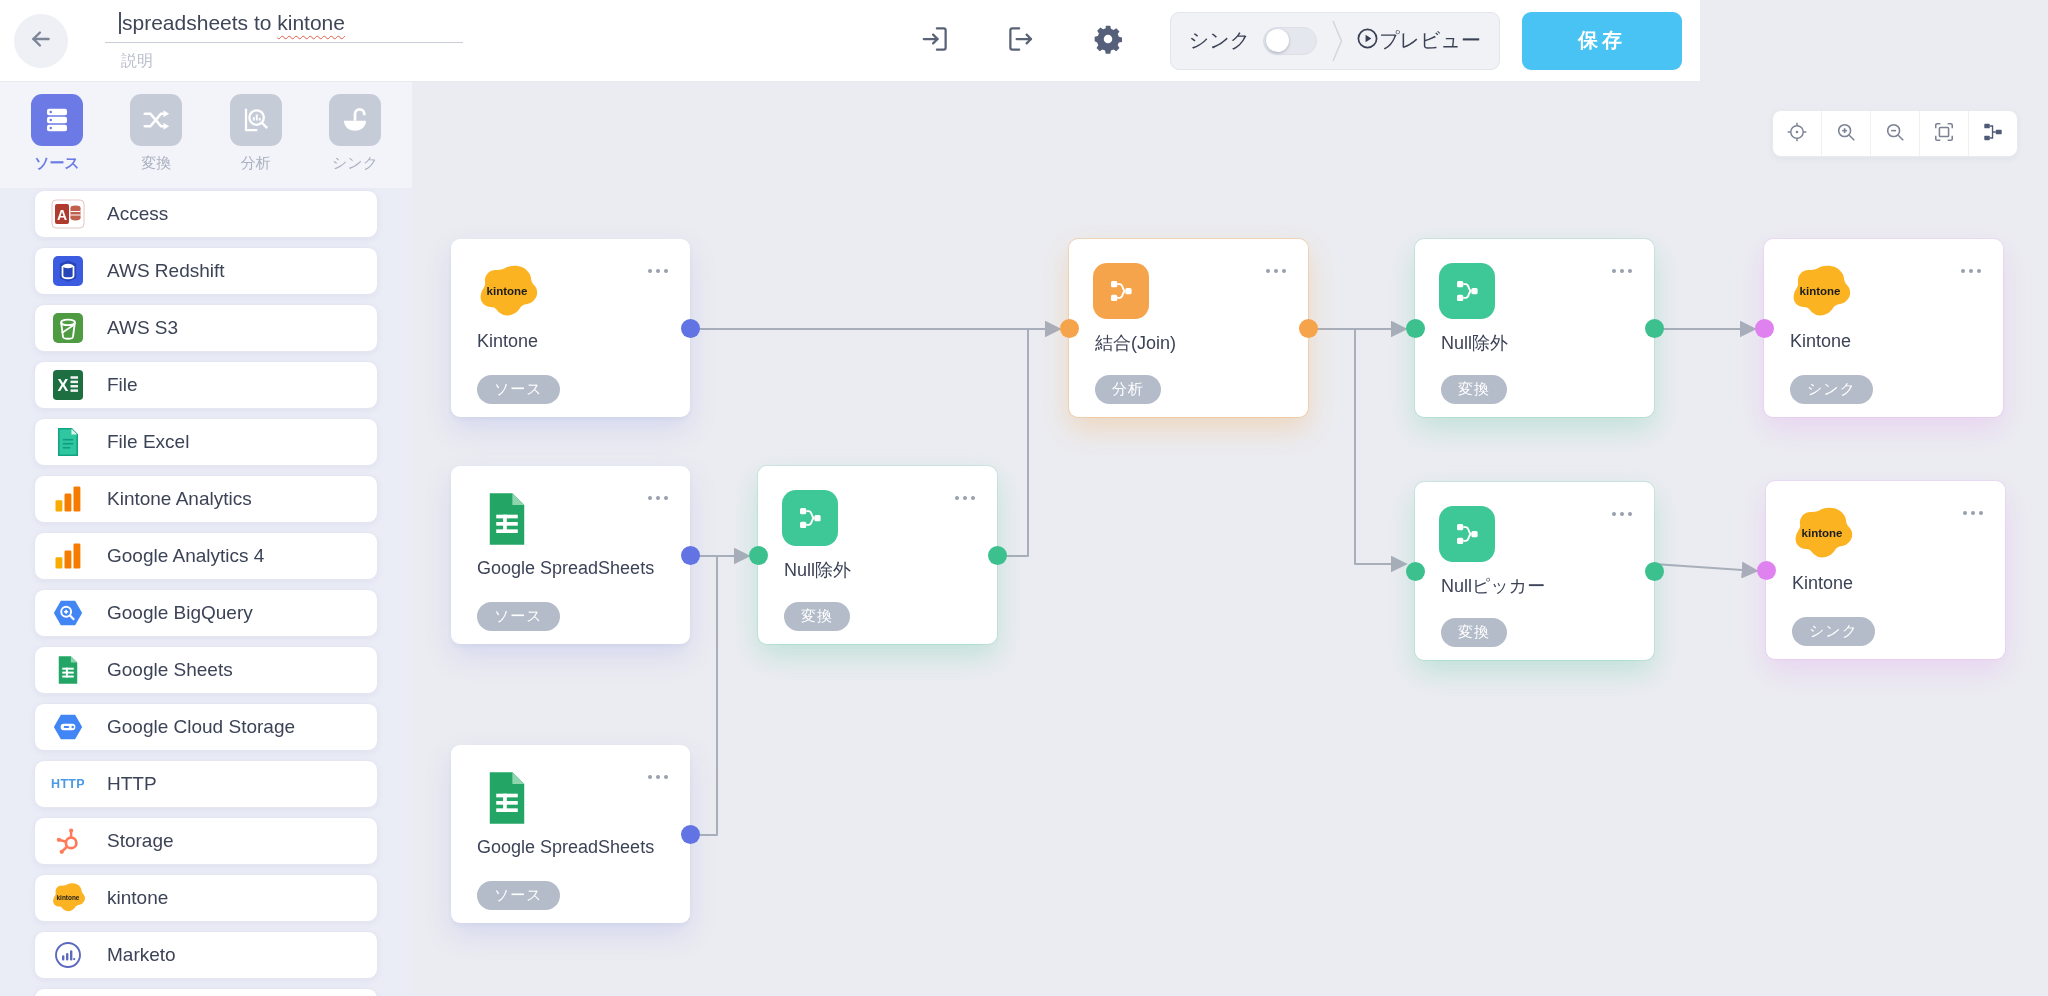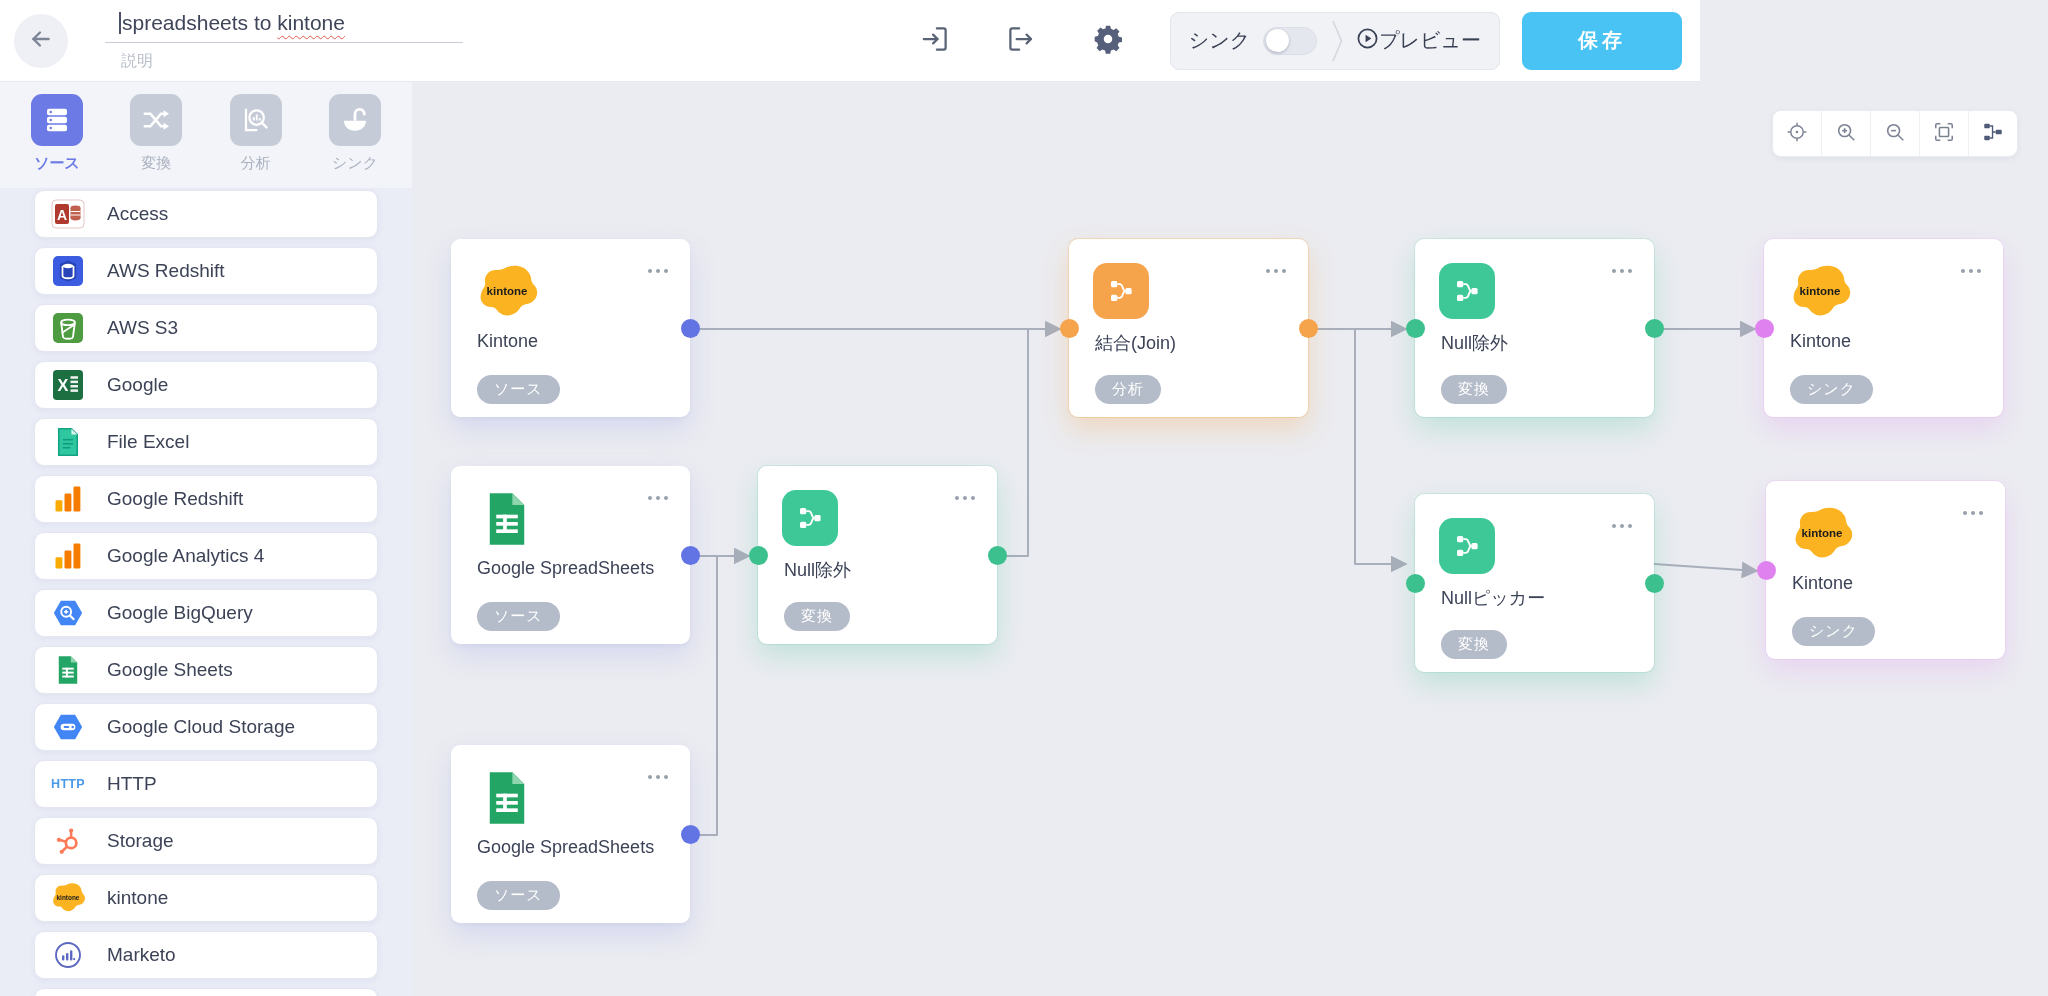--- a/index.html
+++ b/index.html
@@ -246,21 +246,21 @@
             <rect width="24" height="24" rx="3" fill="#1d6f42"></rect>
             <text x="8" y="17" text-anchor="middle" font-size="13" font-weight="bold" fill="#fff" font-family="Liberation Sans,sans-serif">X</text>
             <g fill="#fff" opacity="0.92">
               <rect x="14" y="5" width="6" height="2"></rect>
               <rect x="14" y="8.5" width="6" height="2"></rect>
               <rect x="14" y="12" width="6" height="2"></rect>
               <rect x="14" y="15.5" width="6" height="2"></rect>
             </g>
           </svg>
         </span>
-        <span class="connector-name">Google</span>
+        <span class="connector-name">File</span>
       </div>
       <div class="connector-item">
         <span class="ci">
           <svg width="26" height="30" viewBox="0 0 22 26">
             <path d="M3 1.5h11l5 5v18H3z" fill="#2fc79f" stroke="#14a385" stroke-width="1.4"></path>
             <path d="M14 1.5l5 5h-5z" fill="#d8f5ec"></path>
             <g stroke="#0f9c80" stroke-width="1.4">
               <line x1="6.5" y1="11" x2="15.5" y2="11"></line>
               <line x1="6.5" y1="14.5" x2="15.5" y2="14.5"></line>
               <line x1="6.5" y1="18" x2="13" y2="18"></line>
@@ -270,21 +270,21 @@
         <span class="connector-name">File Excel</span>
       </div>
       <div class="connector-item">
         <span class="ci">
           <svg width="30" height="28" viewBox="0 0 24 22">
             <rect x="2" y="12" width="5.5" height="9" rx="1" fill="#f9ab00"></rect>
             <rect x="9.2" y="6.5" width="5.5" height="14.5" rx="1" fill="#f57c00"></rect>
             <rect x="16.4" y="1" width="5.5" height="20" rx="1" fill="#f57c00"></rect>
           </svg>
         </span>
-        <span class="connector-name">Google Redshift</span>
+        <span class="connector-name">Kintone Analytics</span>
       </div>
       <div class="connector-item">
         <span class="ci">
           <svg width="30" height="28" viewBox="0 0 24 22">
             <rect x="2" y="12" width="5.5" height="9" rx="1" fill="#f9ab00"></rect>
             <rect x="9.2" y="6.5" width="5.5" height="14.5" rx="1" fill="#f57c00"></rect>
             <rect x="16.4" y="1" width="5.5" height="20" rx="1" fill="#f57c00"></rect>
           </svg>
         </span>
         <span class="connector-name">Google Analytics 4</span>
@@ -516,21 +516,21 @@
         <div class="node-menu">
           <i></i>
           <i></i>
           <i></i>
         </div>
         <div class="node-title">Null除外</div>
         <div class="node-badge">変換</div>
         <span class="port in" style="background:#3cc18e"></span>
         <span class="port out" style="background:#3cc18e"></span>
       </div>
-      <div class="node kind-transform" style="left:1003px;top:412px">
+      <div class="node kind-transform" style="left:1003px;top:400px">
         <div class="node-icon icon-box green">
           <svg width="30" height="30" viewBox="0 0 24 24">
             <g fill="#fff">
               <rect x="4" y="4" width="5" height="5" rx="1.2"></rect>
               <rect x="4" y="15" width="5" height="5" rx="1.2"></rect>
               <rect x="15.5" y="9.5" width="5" height="5" rx="1.2"></rect>
             </g>
             <g stroke="#fff" stroke-width="1.5" fill="none">
               <path d="M9 6.5h2c3 0 2 5.5 4.5 5.5"></path>
               <path d="M9 17.5h2c3 0 2-5.5 4.5-5.5"></path>

